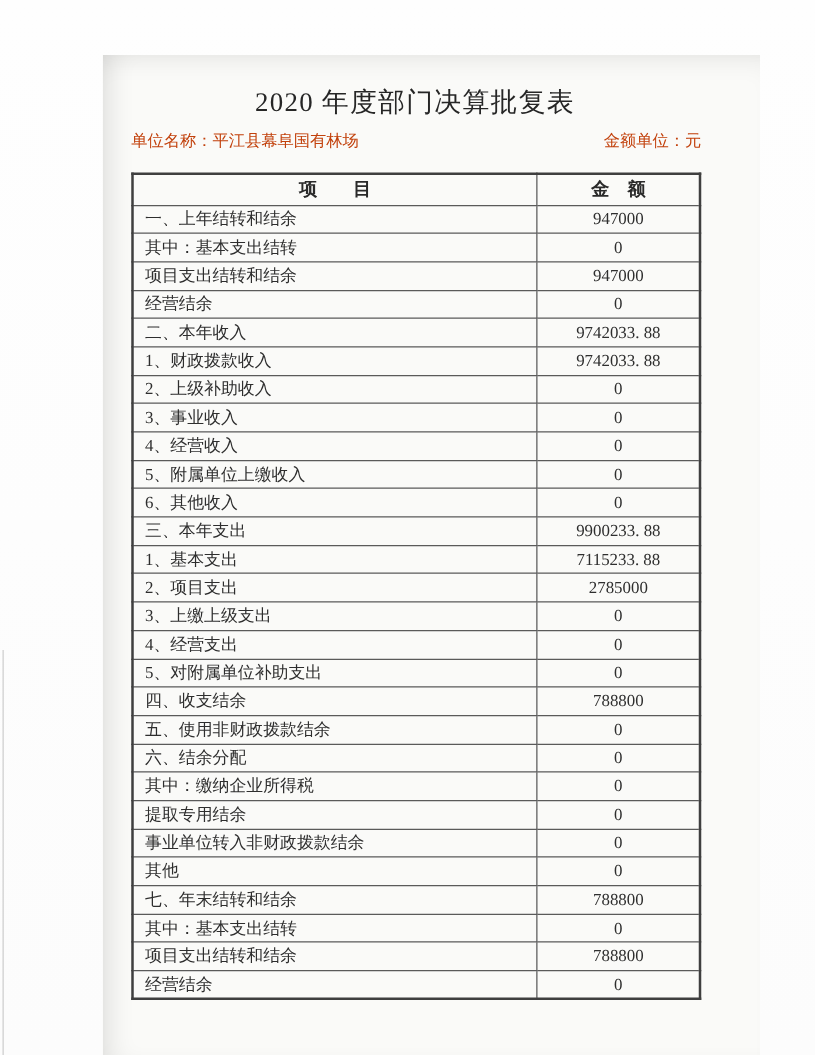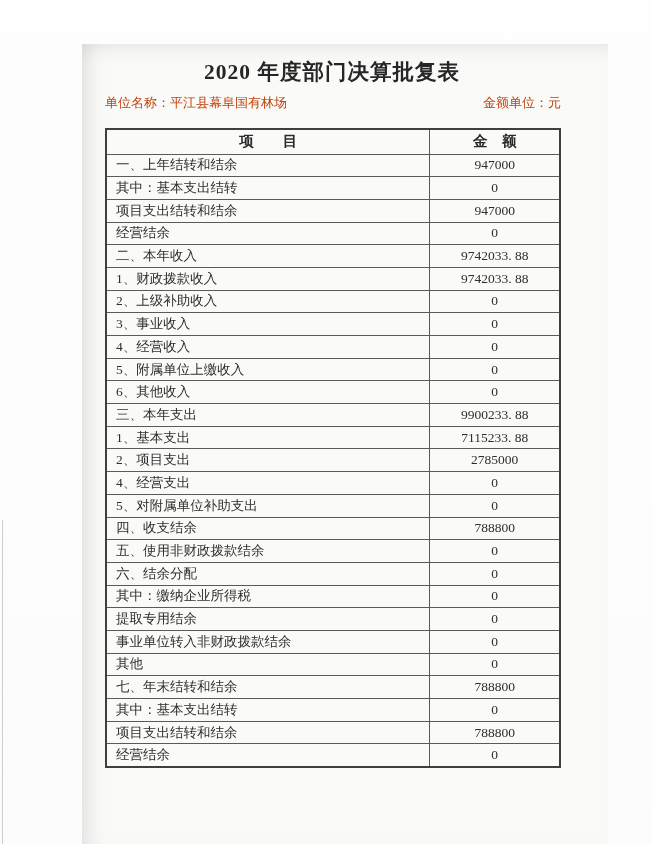--- a/index.html
+++ b/index.html
@@ -26,26 +26,26 @@
     position: absolute;
     left: 82px; top: 44px;
     width: 526px; height: 800px;
     background: #fafaf8;
     box-shadow:
       inset 18px 0 24px -16px rgba(0,0,0,0.14),
       inset 0 18px 22px -16px rgba(0,0,0,0.09);
     filter: blur(0.3px);
   }
   .doc-title {
-    margin-top: 13px;
+    margin-top: 23px;
     width: 500px;
     text-align: center;
     font-size: 21.5px;
     line-height: 30px;
-    font-weight: bold;
+    font-weight: normal;
     letter-spacing: 1px;
     color: #262626;
   }
   .meta-row {
     display: flex;
     justify-content: space-between;
     align-items: flex-end;
     width: 456px;
     margin: 6px 0 16px 23px;
     font-size: 13px;
@@ -155,20 +155,24 @@
           </tr>
           <tr>
             <td class="item-cell indent-1">1、基本支出</td>
             <td class="amount-cell">7115233. 88</td>
           </tr>
           <tr>
             <td class="item-cell indent-1">2、项目支出</td>
             <td class="amount-cell">2785000</td>
           </tr>
           <tr>
+            <td class="item-cell indent-1">3、上缴上级支出</td>
+            <td class="amount-cell">0</td>
+          </tr>
+          <tr>
             <td class="item-cell indent-1">4、经营支出</td>
             <td class="amount-cell">0</td>
           </tr>
           <tr>
             <td class="item-cell indent-1">5、对附属单位补助支出</td>
             <td class="amount-cell">0</td>
           </tr>
           <tr>
             <td class="item-cell indent-0">四、收支结余</td>
             <td class="amount-cell">788800</td>

